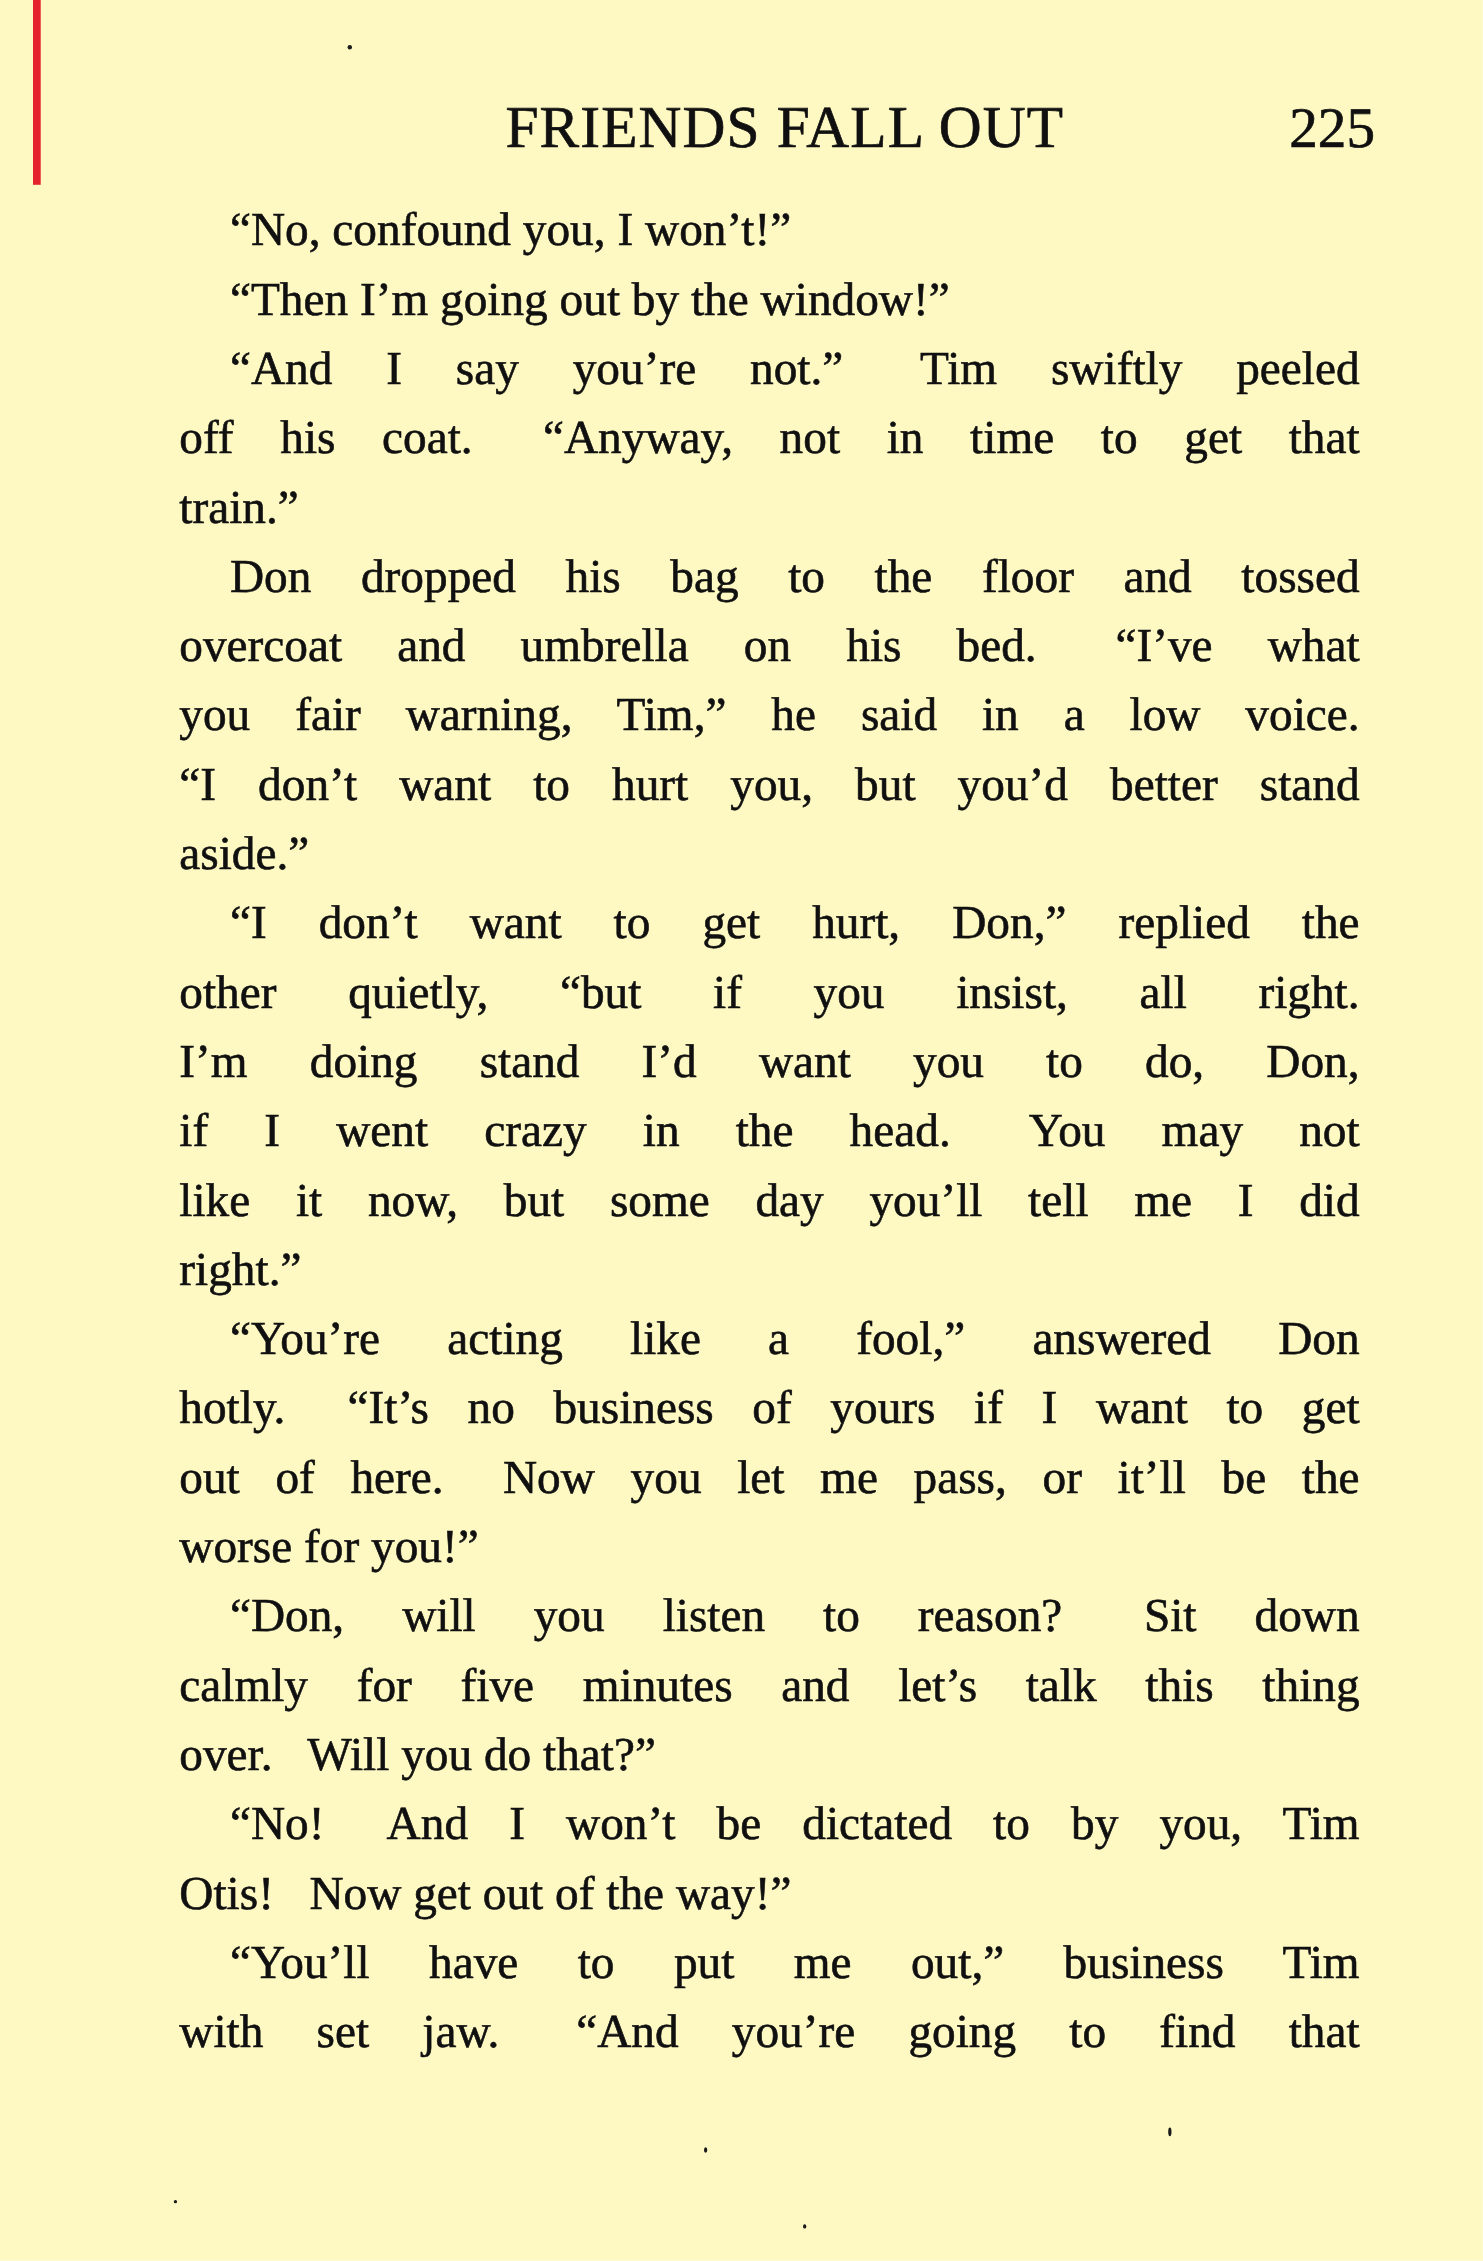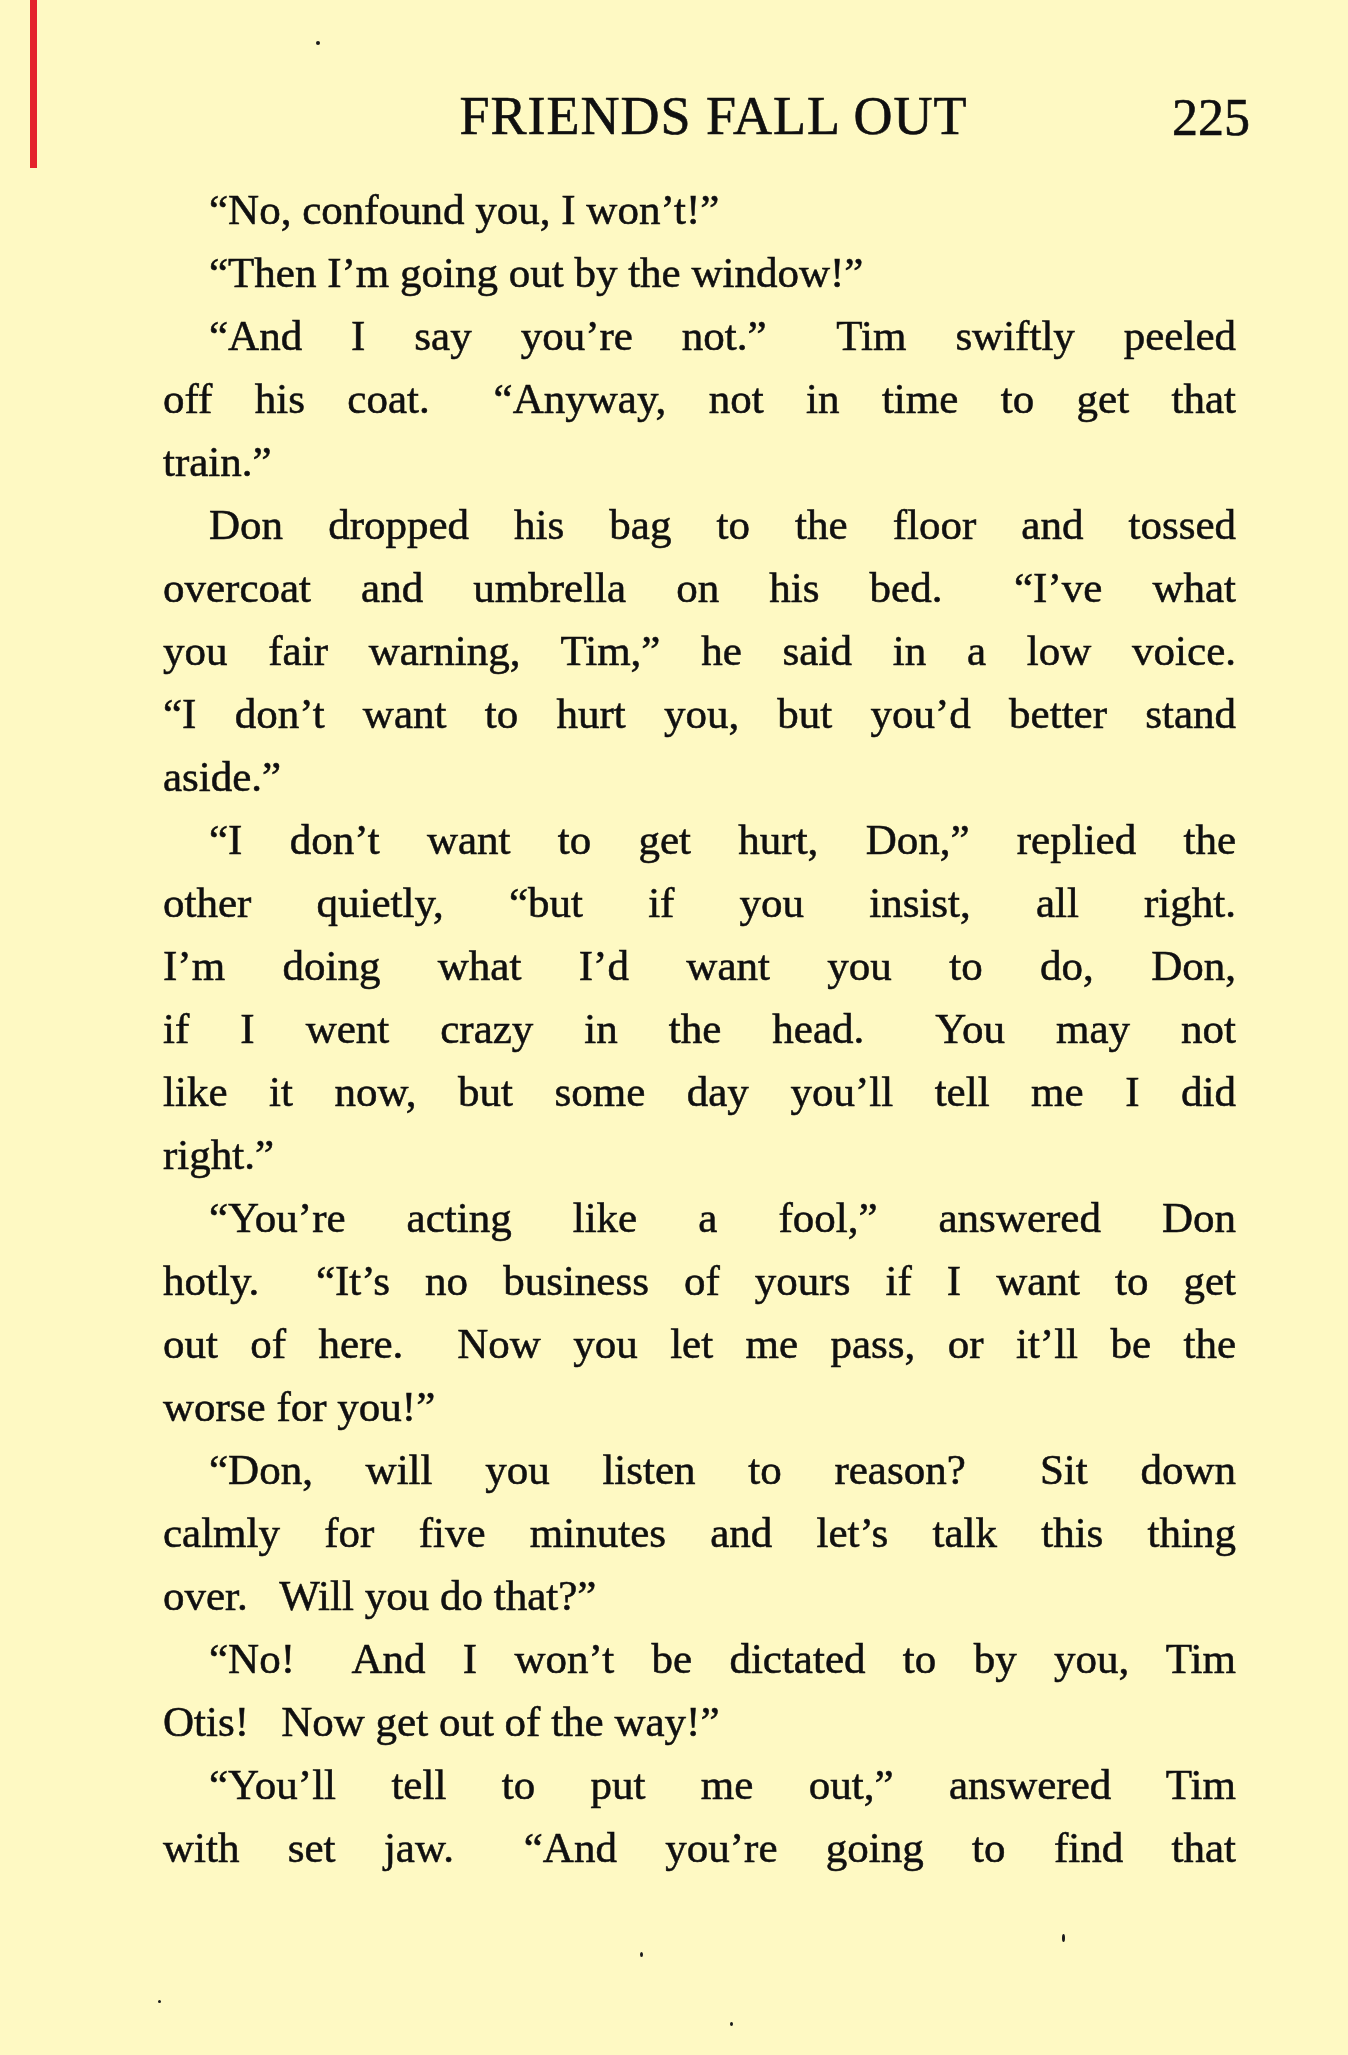--- a/index.html
+++ b/index.html
@@ -87,34 +87,34 @@
       <div class="line indent just">“And I say you’re not.”  Tim swiftly peeled</div>
       <div class="line just">off his coat.  “Anyway, not in time to get that</div>
       <div class="line">train.”</div>
       <div class="line indent just">Don dropped his bag to the floor and tossed</div>
       <div class="line just">overcoat and umbrella on his bed.  “I’ve what</div>
       <div class="line just">you fair warning, Tim,” he said in a low voice.</div>
       <div class="line just">“I don’t want to hurt you, but you’d better stand</div>
       <div class="line">aside.”</div>
       <div class="line indent just">“I don’t want to get hurt, Don,” replied the</div>
       <div class="line just">other quietly, “but if you insist, all right.</div>
-      <div class="line just">I’m doing what I’d want you to do, Don,</div>
+      <div class="line just">I’m doing stand I’d want you to do, Don,</div>
       <div class="line just">if I went crazy in the head.  You may not</div>
       <div class="line just">like it now, but some day you’ll tell me I did</div>
       <div class="line">right.”</div>
       <div class="line indent just">“You’re acting like a fool,” answered Don</div>
       <div class="line just">hotly.  “It’s no business of yours if I want to get</div>
       <div class="line just">out of here.  Now you let me pass, or it’ll be the</div>
       <div class="line">worse for you!”</div>
       <div class="line indent just">“Don, will you listen to reason?  Sit down</div>
       <div class="line just">calmly for five minutes and let’s talk this thing</div>
       <div class="line">over.  Will you do that?”</div>
       <div class="line indent just">“No!  And I won’t be dictated to by you, Tim</div>
       <div class="line">Otis!  Now get out of the way!”</div>
-      <div class="line indent just">“You’ll tell to put me out,” answered Tim</div>
+      <div class="line indent just">“You’ll have to put me out,” business Tim</div>
       <div class="line just">with set jaw.  “And you’re going to find that</div>
     </div>
 
   <div class="speck" style="left:316px; top:41px;  width:4px; height:4px;"></div>
   <div class="speck" style="left:640px; top:1952px; width:3px; height:5px;"></div>
   <div class="speck" style="left:1062px;top:1934px; width:3px; height:8px;"></div>
   <div class="speck" style="left:158px; top:2000px; width:3px; height:3px;"></div>
   <div class="speck" style="left:730px; top:2022px; width:3px; height:4px;"></div>
 
 </div>

